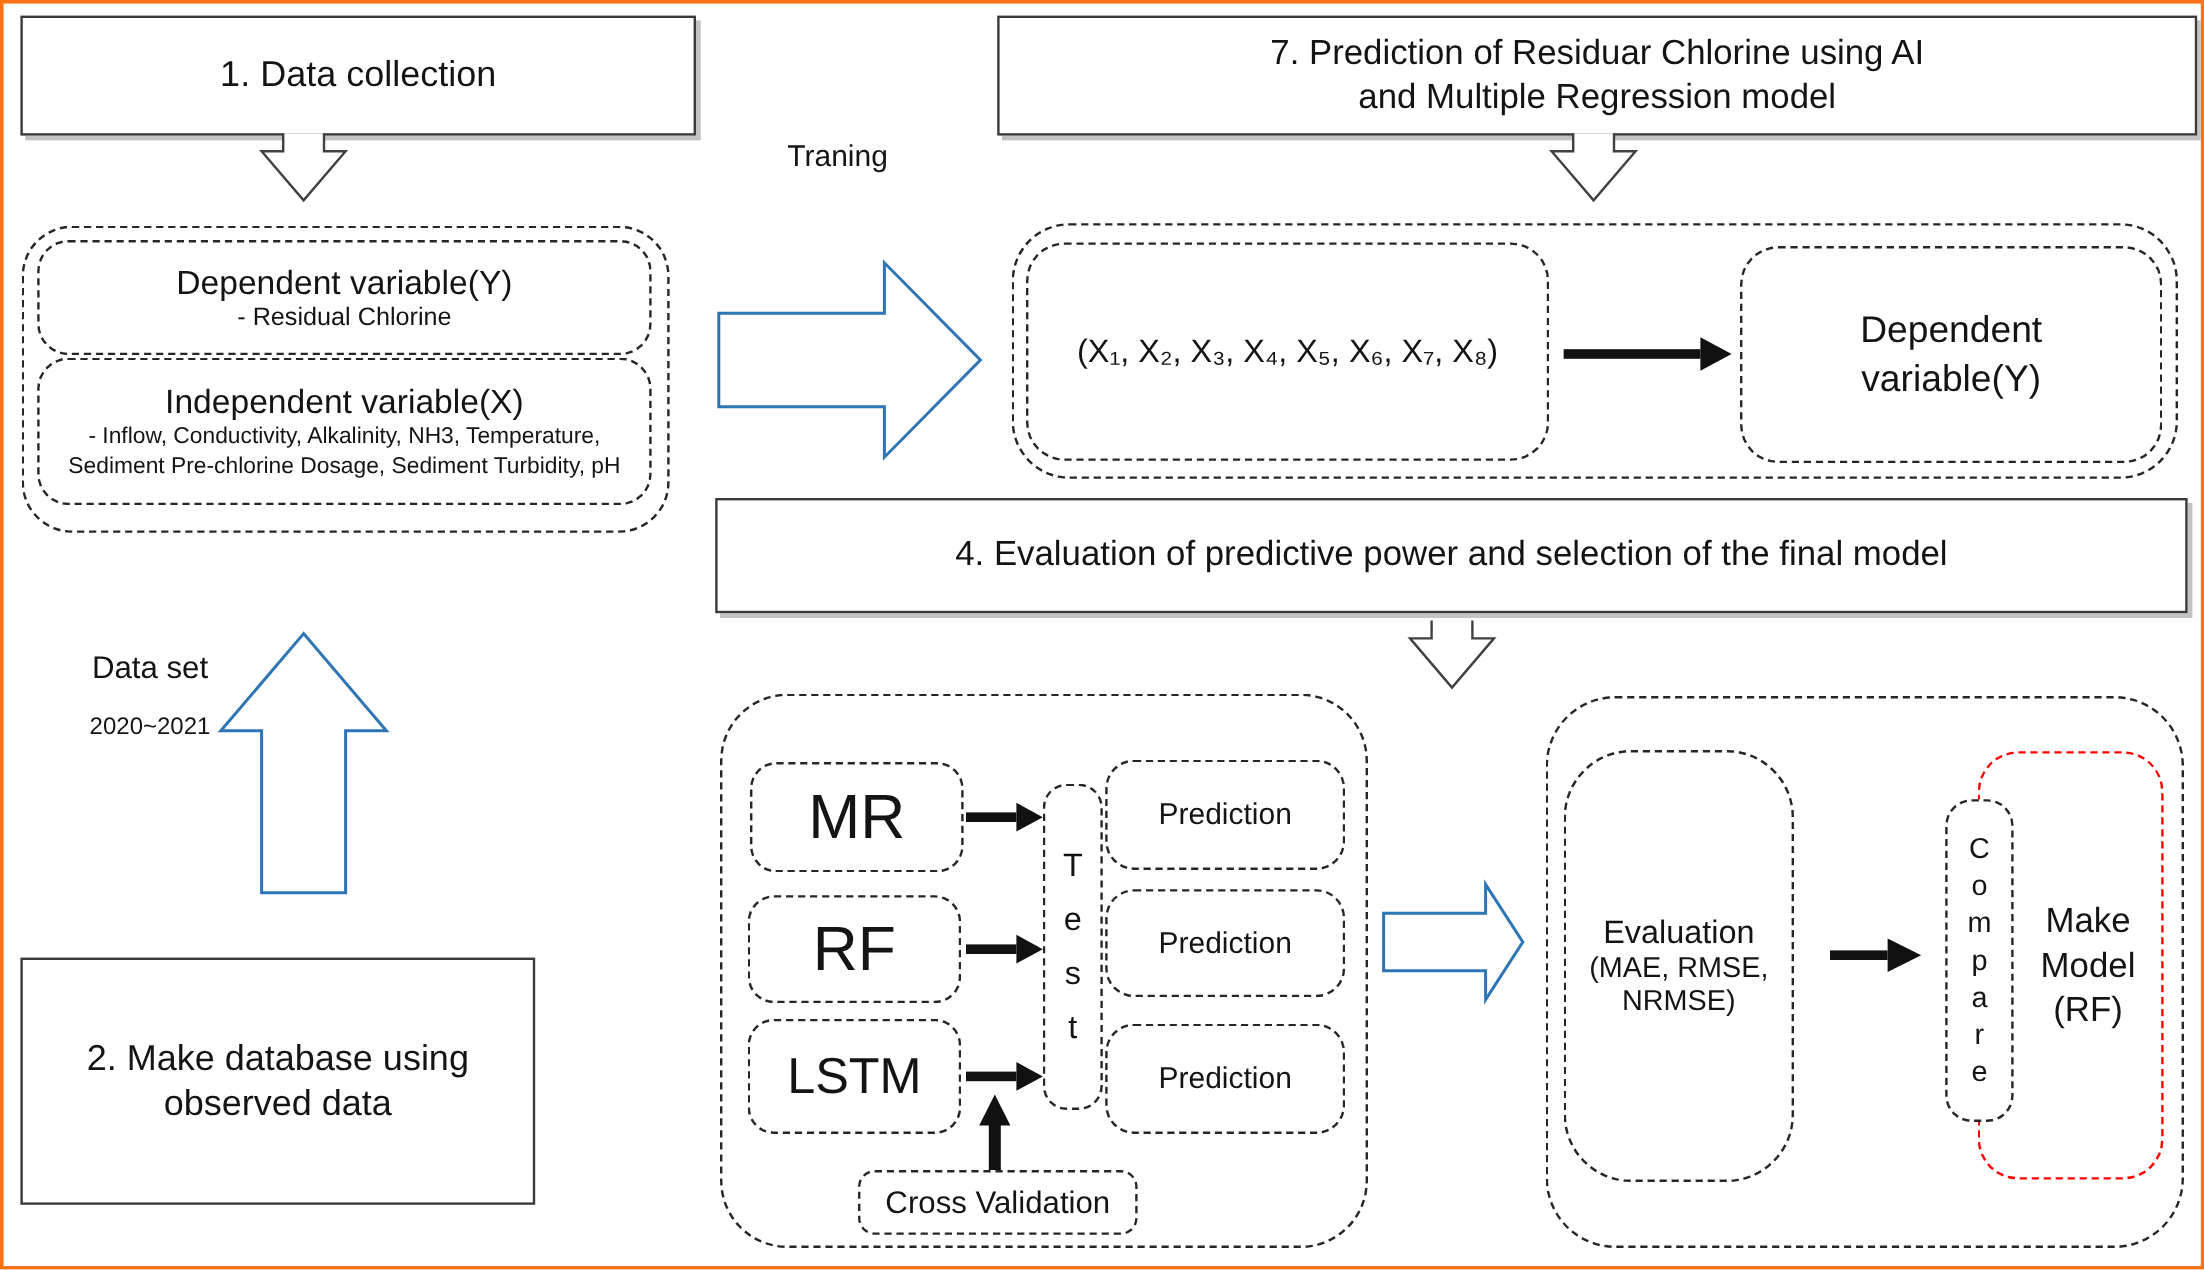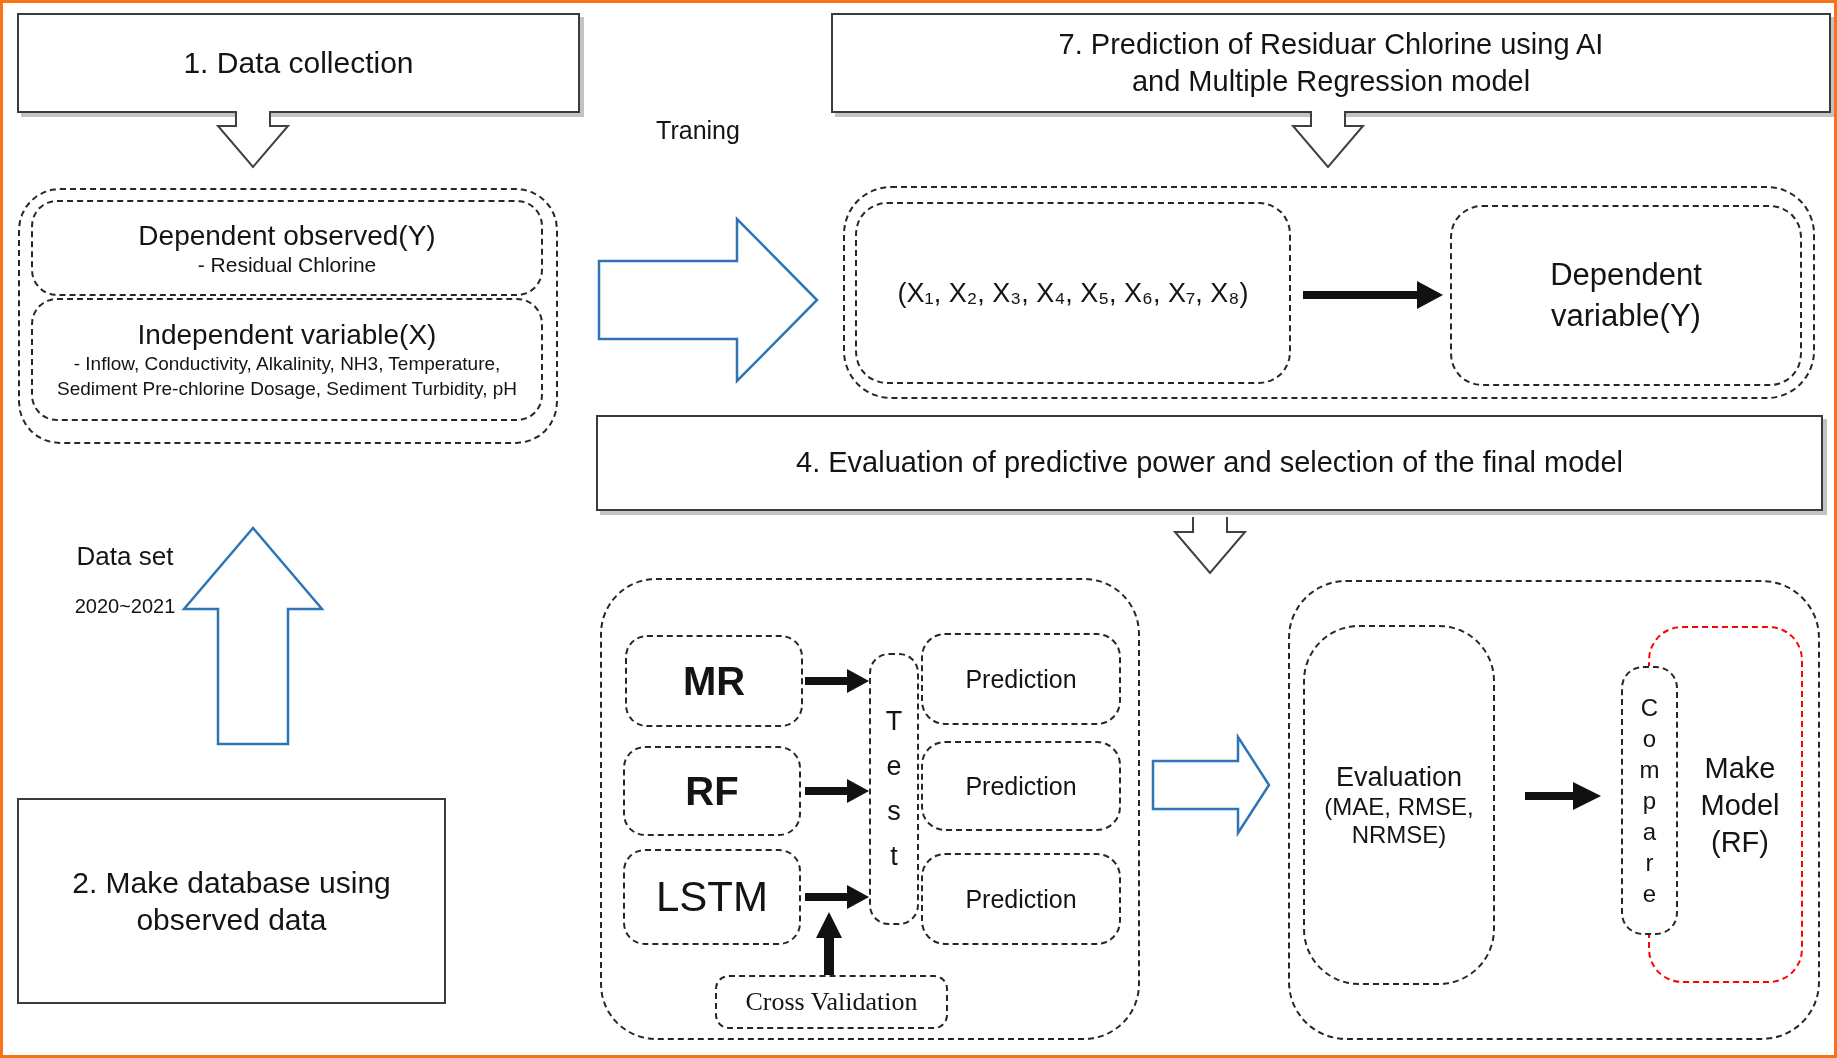--- a/index.html
+++ b/index.html
@@ -39,42 +39,42 @@
   .t28{font-size:28px;line-height:1.2;}
   .t27{font-size:27px;}
   .t26{font-size:26px;}
   .t25{font-size:25px;}
   .t24{font-size:24px;}
   .t21{font-size:21px;}
   .t20{font-size:20px;}
   .t19{font-size:19px;line-height:1.32;}
   .t31{font-size:31px;line-height:1.3;}
   .t33{font-size:33px;}
-  .t40{font-size:40px;font-weight:bold;}
+  .t40{font-size:52px;}
   .t42{font-size:42px;}
   .stack{display:flex;flex-direction:column;align-items:center;justify-content:center;}
   svg{display:block;overflow:visible;}
 </style>
 </head>
 <body>
 
 <div id="canvas">
 
   <div class="abs solid-box shadow t30" style="left:14px;top:10px;width:563px;height:100px;">
     <div>1. Data collection</div>
   </div>
 
   <svg class="abs" style="left:214px;top:107px;" width="72" height="58" viewBox="0 0 72 58">
     <path d="M19,1 L19,16 L1,16 L36,57 L71,16 L53,16 L53,1" fill="#ffffff" stroke="#404040" stroke-width="2"></path>
   </svg>
 
   <div class="abs dash" style="left:15px;top:185px;width:540px;height:256px;border-radius:42px;"></div>
 
   <div class="abs dash center-col" style="left:28px;top:197px;width:512px;height:96px;border-radius:26px;">
-    <div class="t28">Dependent observed(Y)</div>
+    <div class="t28">Dependent variable(Y)</div>
     <div class="t21">- Residual Chlorine</div>
   </div>
 
   <div class="abs dash center-col" style="left:28px;top:295px;width:512px;height:123px;border-radius:26px;">
     <div class="t28">Independent variable(X)</div>
     <div class="t19">- Inflow, Conductivity, Alkalinity, NH3, Temperature,</div>
     <div class="t19">Sediment Pre-chlorine Dosage, Sediment Turbidity, pH</div>
   </div>
 
   <div class="abs center-col" style="left:42px;top:538px;width:160px;height:30px;">
@@ -174,21 +174,21 @@
   </div>
   <div class="abs dash center-col t25" style="left:918px;top:850px;width:200px;height:92px;border-radius:24px;">
     <div>Prediction</div>
   </div>
 
   <svg class="abs" style="left:812px;top:908px;" width="28" height="66" viewBox="0 0 28 66">
     <polygon points="14,1 27,27 1,27" fill="#111"></polygon>
     <rect x="9" y="25" width="10" height="40" fill="#111"></rect>
   </svg>
 
-  <div class="abs dash dash-fill center-col t26" style="left:712px;top:972px;width:233px;height:54px;border-radius:14px;font-family:Liberation Serif, serif;">
+  <div class="abs dash dash-fill center-col t26" style="left:712px;top:972px;width:233px;height:54px;border-radius:14px;">
     <div>Cross Validation</div>
   </div>
 
   <svg class="abs" style="left:1149px;top:733px;" width="118" height="98" viewBox="0 0 118 98">
     <path d="M1,25 L86,25 L86,1 L117,49 L86,97 L86,73 L1,73 Z" fill="#ffffff" stroke="#2E75B6" stroke-width="2.5"></path>
   </svg>
 
   <div class="abs dash" style="left:1285px;top:577px;width:532px;height:460px;border-radius:58px;"></div>
 
   <div class="abs dash center-col" style="left:1300px;top:622px;width:192px;height:360px;border-radius:56px;">

